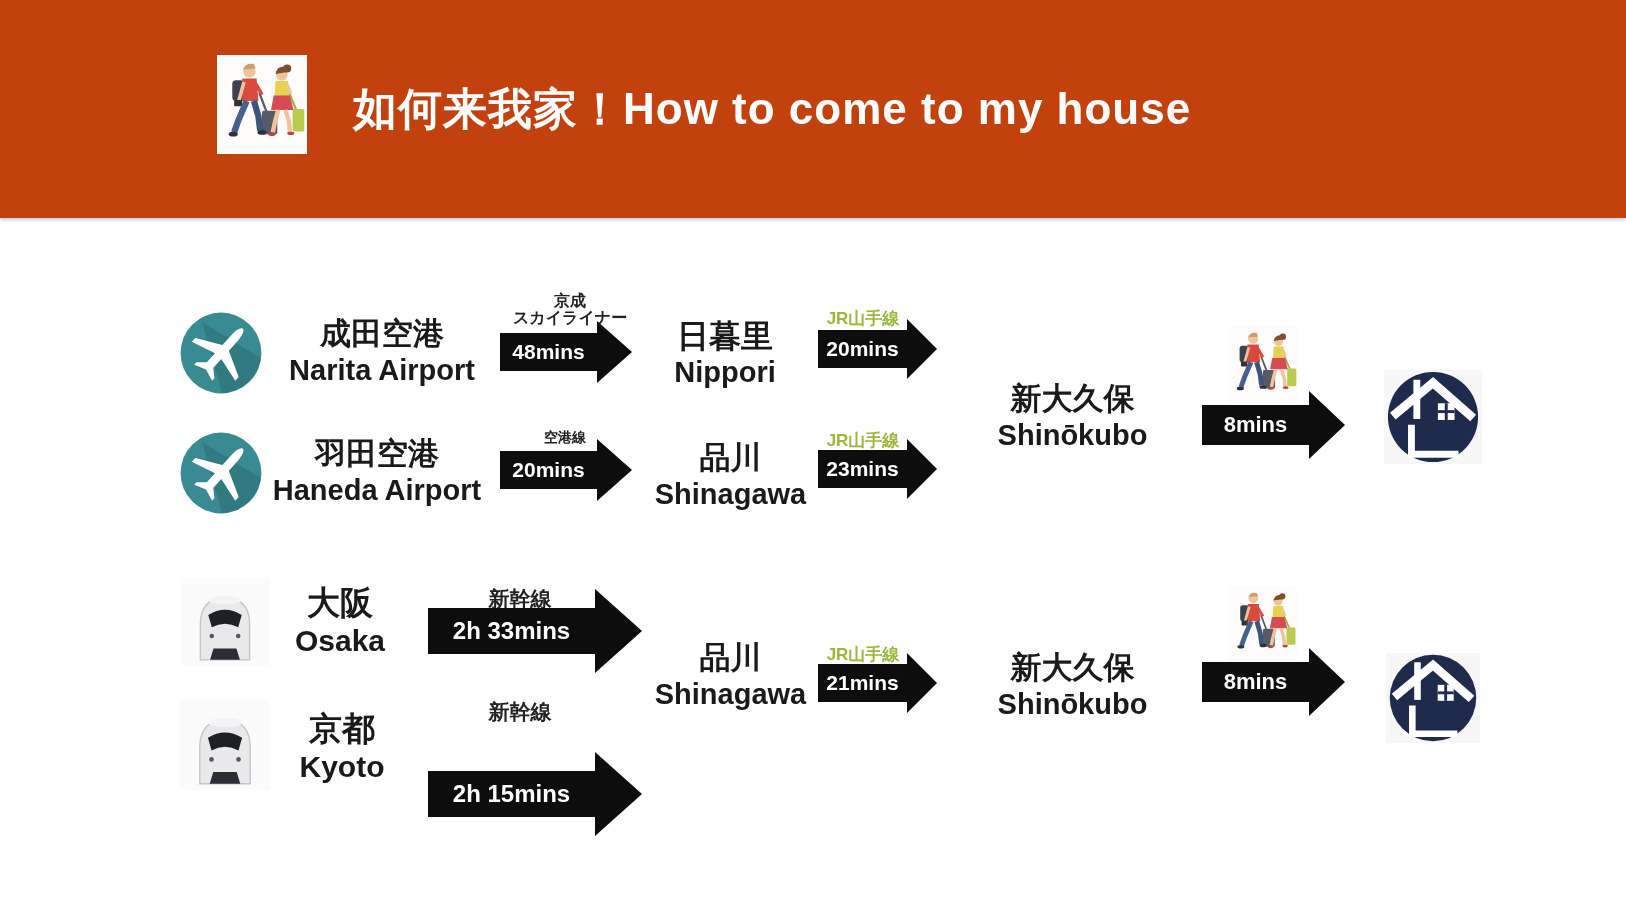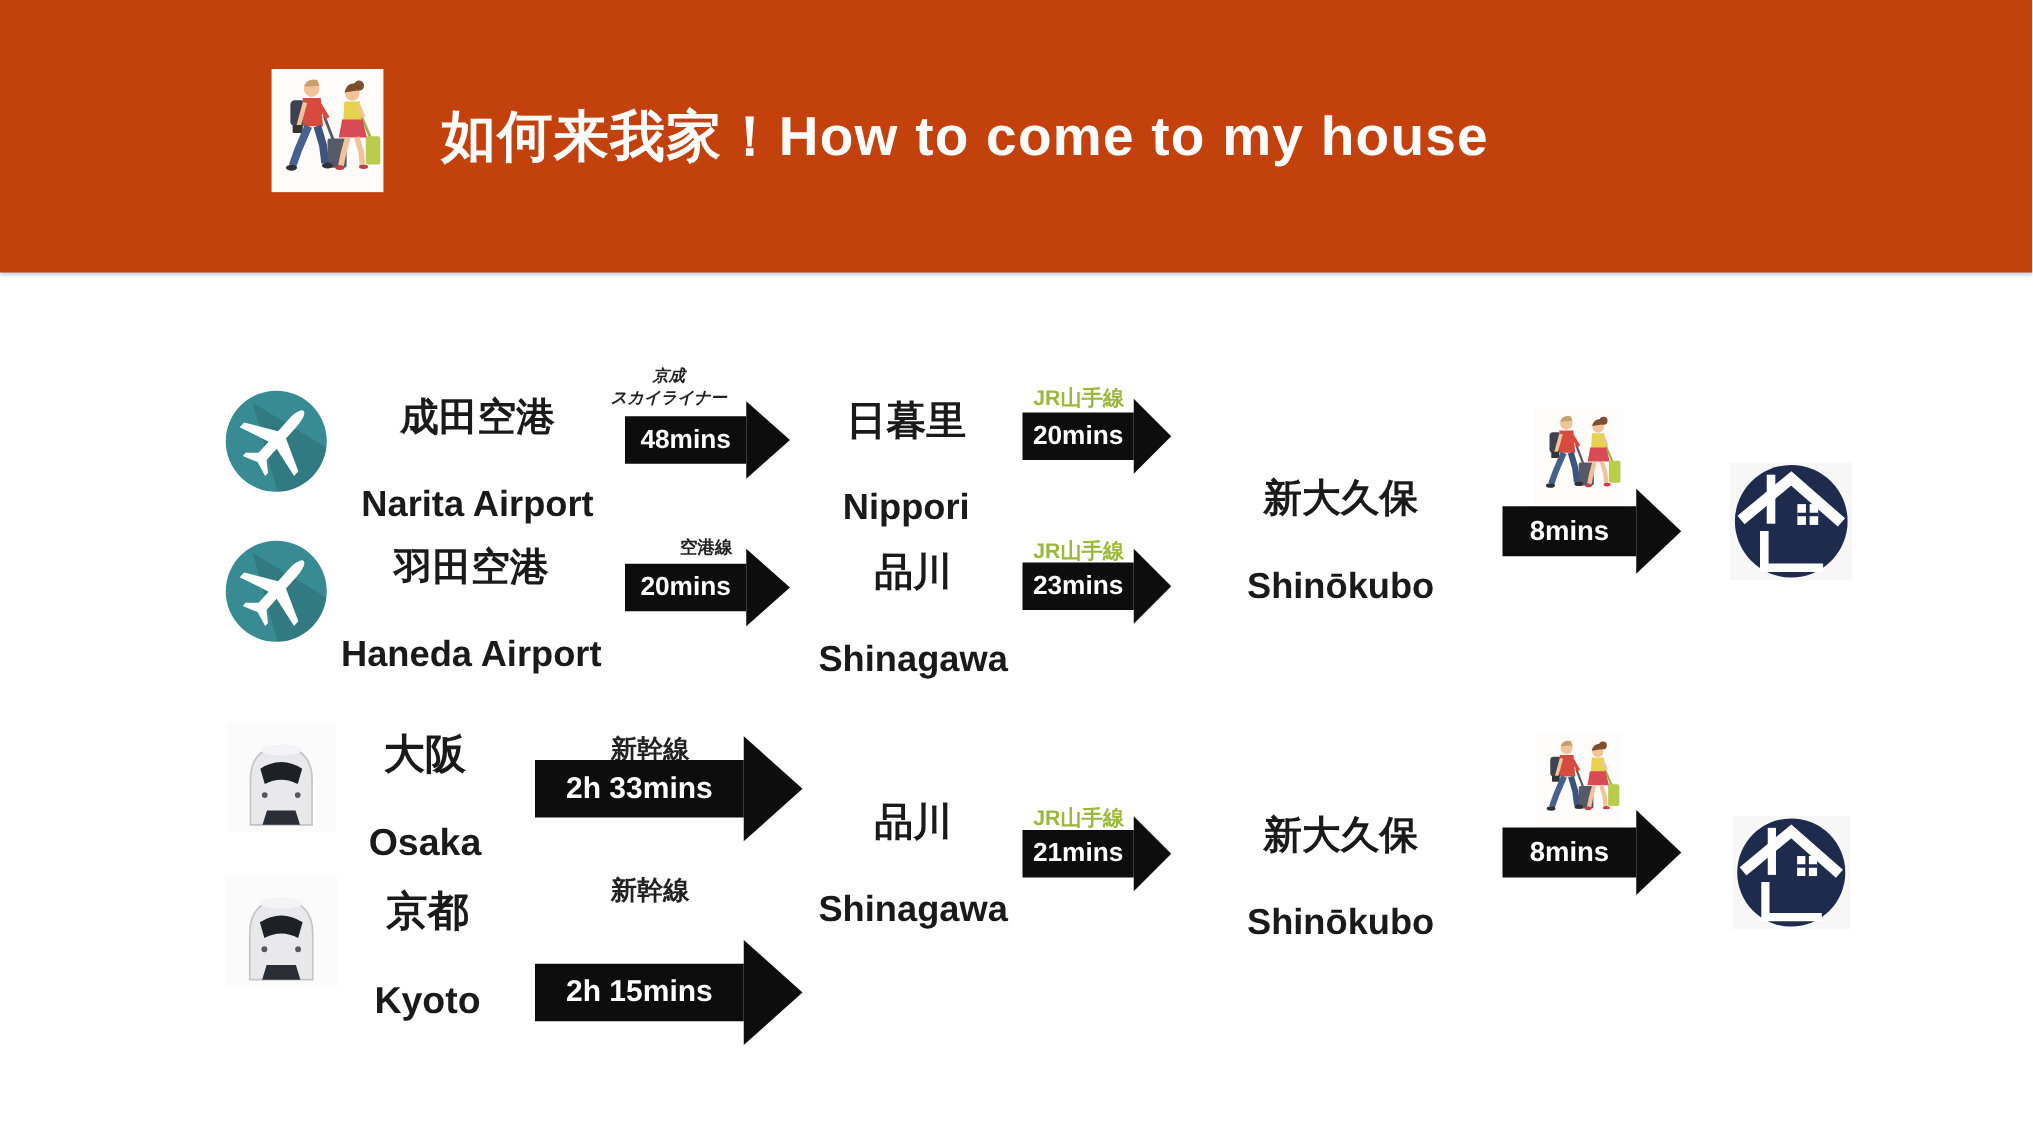--- a/index.html
+++ b/index.html
@@ -9,21 +9,21 @@
   }
   
   .header{position:absolute;left:0;top:0;width:1626px;height:218px;background:#c2410c;
     box-shadow:0 2px 3px rgba(120,150,180,.45);}
   .header-img{position:absolute;left:217px;top:55px;width:90px;height:99px;}
   .header-title{position:absolute;left:353px;top:0;height:218px;display:flex;align-items:center;
     color:#fdfdfe;font-size:44px;font-weight:bold;letter-spacing:1px;white-space:nowrap;}
   
   .station{position:absolute;text-align:center;font-weight:bold;line-height:36px;}
   .station .ja{font-size:31px;}
-  .station .en{font-size:29px;margin-top:34px;}
+  .station .en{font-size:29px;}
   .pos-narita{left:262px;top:316px;width:240px;}
   .pos-nippori{left:650px;top:318px;width:150px;}
   .pos-shinokubo-air{left:975px;top:381px;width:195px;}
   .pos-haneda{left:252px;top:436px;width:250px;}
   .pos-shinagawa-air{left:648px;top:440px;width:165px;}
   .pos-osaka{left:285px;top:584px;width:110px;line-height:38px;}
   .pos-kyoto{left:287px;top:710px;width:110px;line-height:38px;}
   .pos-shinagawa-rail{left:648px;top:640px;width:165px;}
   .pos-shinokubo-rail{left:975px;top:650px;width:195px;}
   
@@ -47,21 +47,21 @@
   .pos-a2{left:818px;top:330px;width:89px;}
   .pos-a3{left:1202px;top:405px;width:107px;}
   .pos-a4{left:500px;top:451px;width:97px;}
   .pos-a5{left:818px;top:450px;width:89px;}
   .pos-a6{left:428px;top:608px;width:167px;}
   .pos-a7{left:428px;top:723px;width:167px;margin-top:48px;}
   .pos-a8{left:818px;top:664px;width:89px;}
   .pos-a9{left:1202px;top:662px;width:107px;}
   
   .line-label{position:absolute;text-align:center;color:#222;font-weight:bold;}
-  .label-keisei{left:460px;top:292px;width:150px;font-size:13px;line-height:17px;font-style:italic;}
+  .label-keisei{left:495px;top:292px;width:150px;font-size:16px;line-height:17px;}
   .label-airport-line{left:505px;top:429px;width:120px;font-size:14px;}
   .label-shinkansen{font-size:21px;font-weight:600;}
   .pos-a6-label{left:450px;top:585px;width:140px;}
   .pos-a7-label{left:450px;top:698px;width:140px;}
   .jr-label{position:absolute;text-align:center;color:#9cb83b;font-weight:bold;font-size:17px;}
   .pos-jr1{left:803px;top:307px;width:120px;}
   .pos-jr2{left:803px;top:429px;width:120px;}
   .pos-jr3{left:803px;top:643px;width:120px;}
   
   .icon{position:absolute;}

